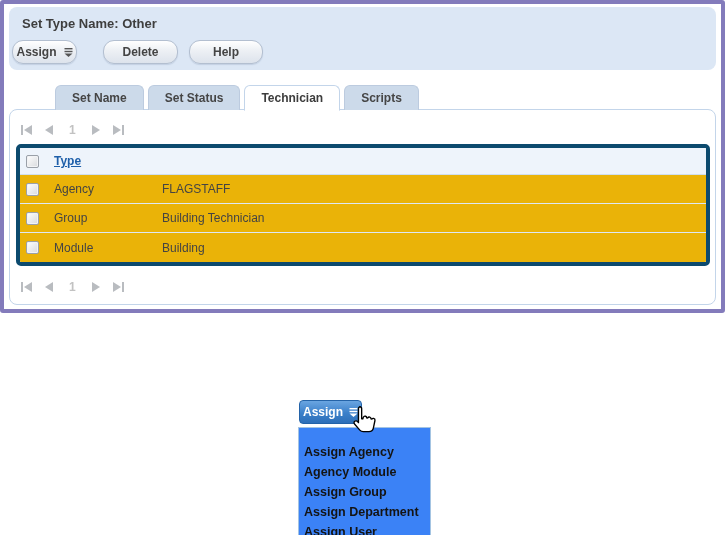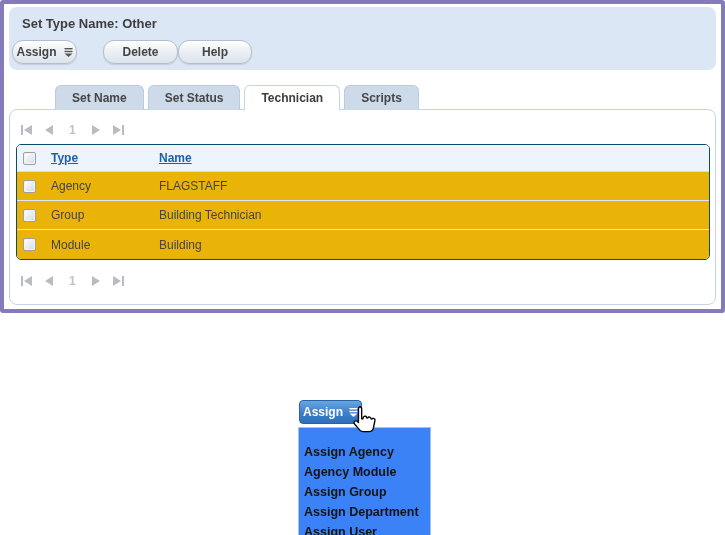--- a/index.html
+++ b/index.html
@@ -16,21 +16,21 @@
     background:#dce7f5; border-radius:8px; }
   .title { position:absolute; left:13px; top:9px; font-size:13px; font-weight:bold;
     color:#3e3e3e; }
   .toolbar { position:absolute; left:3px; top:33px; display:flex; align-items:center; }
   .tbtn { height:24px; border:1px solid #b3bfd0; border-radius:11px;
     background:linear-gradient(#ffffff, #eef1f5 40%, #dde3ec);
     font-family:"Liberation Sans", sans-serif; font-size:12px; font-weight:bold;
     color:#444; display:inline-flex; align-items:center; justify-content:center;
     gap:7px; cursor:pointer; box-shadow:0 1px 1px rgba(120,140,170,.25); }
   .tbtn.assign { width:65px; margin-right:26px; }
-  .tbtn.del    { width:75px; }
+  .tbtn.del    { width:75px; margin-right:11px; }
   .tbtn.help   { width:74px; }
 
   .split-arrow { display:inline-flex; line-height:0; }
   .split-arrow svg { display:block; }
 
   
   .tabs { position:absolute; left:51px; top:81px; display:flex; gap:4px; z-index:3; }
   .tab { height:25px; padding:0 16px; display:flex; align-items:center;
     font-size:12px; font-weight:bold; color:#454545; background:#ccdaea;
     border:1px solid #bccbdf; border-bottom:none; border-radius:6px 6px 0 0;
@@ -48,21 +48,21 @@
   .pager.bottom { padding-top:12px; }
   .pgi { display:inline-flex; align-items:center; gap:1px; cursor:pointer; }
   .tri-l { width:0; height:0; border-top:5px solid transparent;
     border-bottom:5px solid transparent; border-right:8px solid #b9bcc0; }
   .tri-r { width:0; height:0; border-top:5px solid transparent;
     border-bottom:5px solid transparent; border-left:8px solid #b9bcc0; }
   .pbar { width:2px; height:10px; background:#b9bcc0; }
   .pgnum { font-size:12px; font-weight:bold; color:#c2c2c2; padding:0 3px; }
 
   
-  .grid { margin:4px 5px 0 6px; border:1px solid #0c4a6e; border-radius:5px;
+  .grid { margin:4px 5px 0 6px; border:4px solid #0c4a6e; border-radius:5px;
     background:#fff; overflow:hidden; }
   .g-row { display:flex; align-items:center; height:29px;
     border-bottom:1px solid #dde9f6; font-size:12px; color:#444; background:#eab308; }
   .g-row:last-child { border-bottom:none; }
   .g-head { background:#eef4fb; height:27px; border-bottom:1px solid #cfdfef; }
   .cell { display:flex; align-items:center; }
   .cell.cb   { width:34px; padding-left:6px; }
   .cell.type { width:108px; }
   .cell.name { flex:1; }
   .collink { font-size:12px; font-weight:bold; color:#1e5fa9;
@@ -137,23 +137,20 @@
       </div>
 
       <div class="grid">
         <div class="g-row g-head">
           <div class="cell cb">
               <span class="checkbox"></span>
             </div>
           <div class="cell type">
               <span class="collink">Type</span>
             </div>
-          <div class="cell name">
-              <span class="collink">Name</span>
-            </div>
         </div>
         <div class="g-row">
           <div class="cell cb">
               <span class="checkbox"></span>
             </div>
           <div class="cell type">Agency</div>
           <div class="cell name">FLAGSTAFF</div>
         </div>
         <div class="g-row">
           <div class="cell cb">

